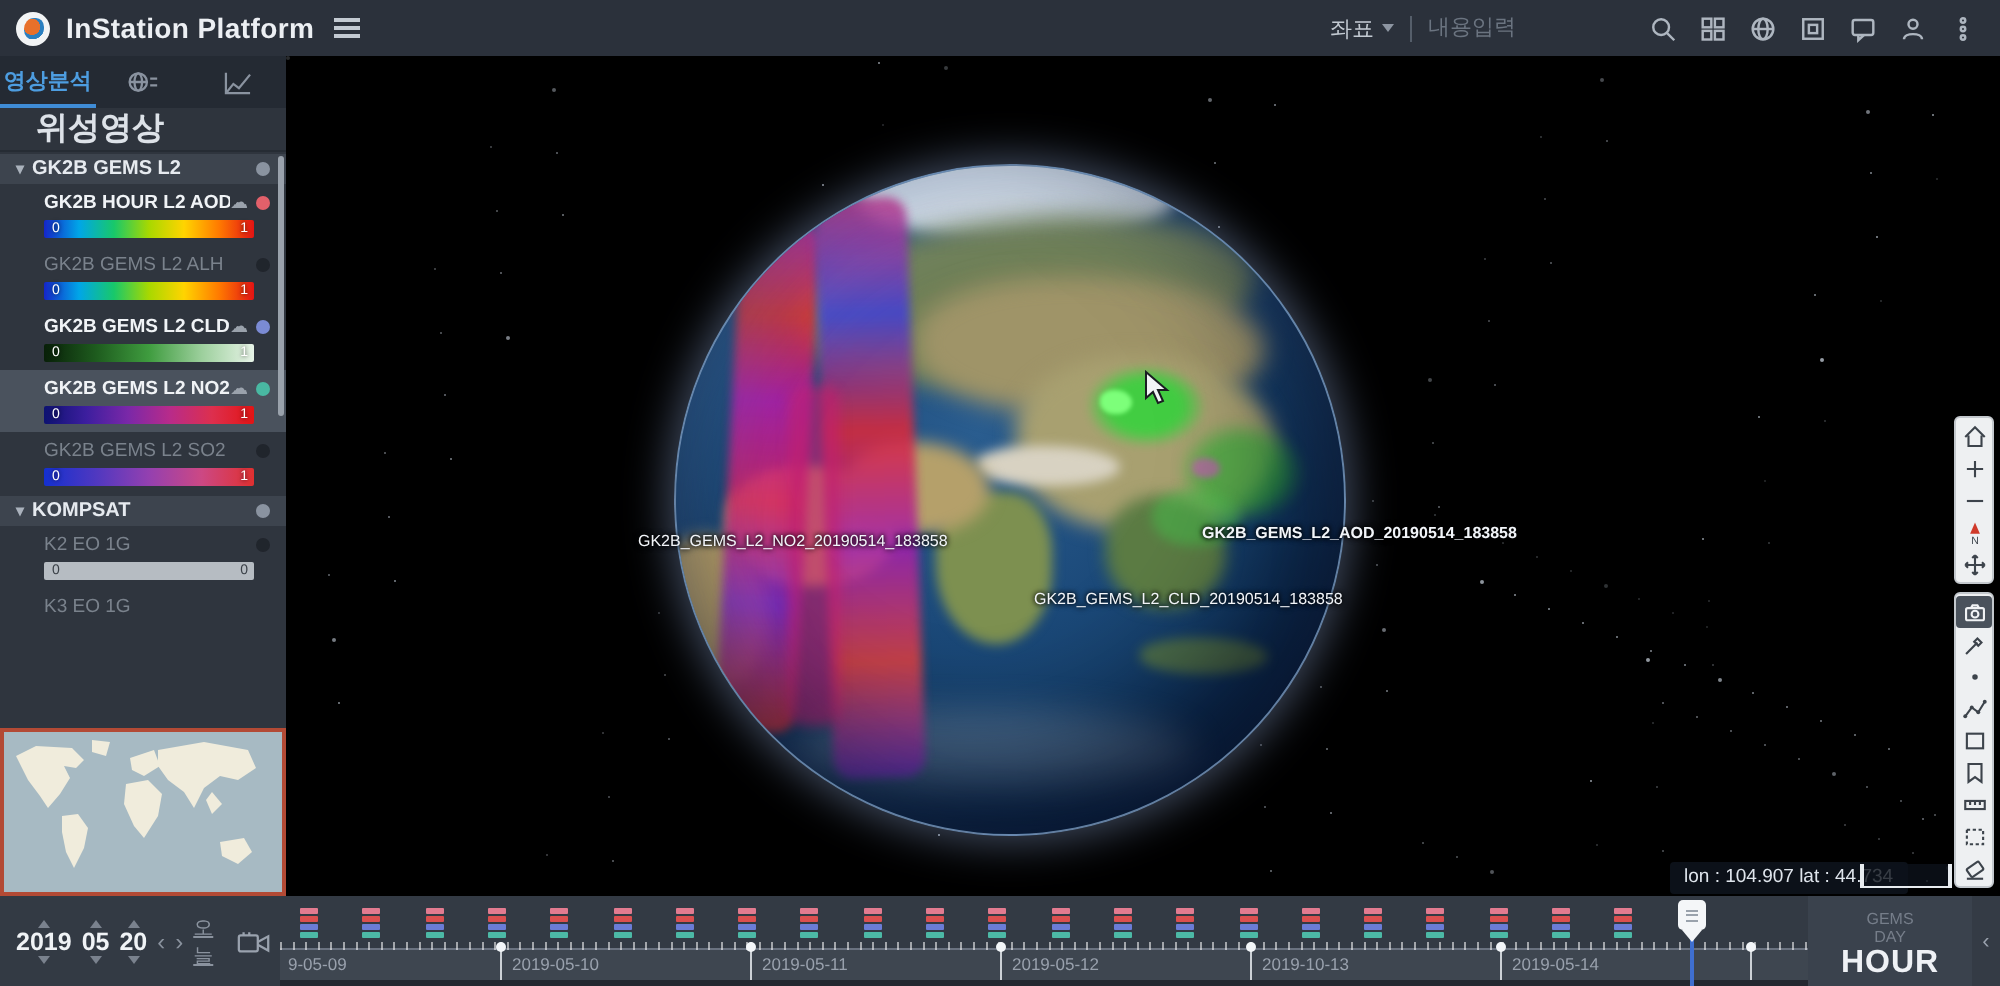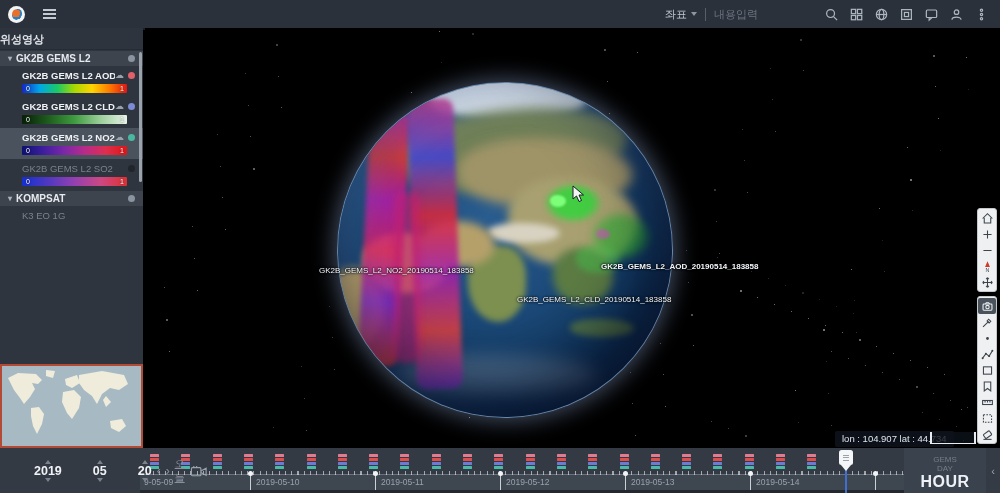--- a/index.html
+++ b/index.html
@@ -29,21 +29,21 @@
   .tb-ic { width:25px; height:22px; display:flex; align-items:center; justify-content:center; cursor:pointer; }
   .tb-ic svg{ stroke:#aeb6c0; fill:none; stroke-width:1.3; }
 
   
   .sidebar { position:absolute; left:0; top:28px; width:143px; bottom:45px; background:#2f353e; z-index:20;
     display:flex; flex-direction:column; }
   .tabs { height:26px; background:#242a33; display:flex; align-items:stretch; flex:none; }
   .tab { display:flex; align-items:center; justify-content:center; flex:1; cursor:pointer; }
   .tab.active { color:#4d9de0; font-size:11px; font-weight:700; border-bottom:2px solid #3f8cd6; }
   .tab svg { stroke:#8a93a0; fill:none; stroke-width:1.2; }
-  .panel-title { height:22px; line-height:22px; padding-left:0; color:#dde2e8; font-size:11px;
+  .panel-title { height:22px; line-height:22px; padding-left:18px; color:#dde2e8; font-size:16px;
     font-weight:700; background:#2e343d; border-bottom:1px solid #262c34; flex:none; }
   .layer-scroll { position:relative; flex:1; overflow:hidden; }
   .scrollthumb { position:absolute; right:1px; top:2px; width:3px; height:130px; background:#9aa2ac; border-radius:2px; }
   .group-header { height:15px; display:flex; align-items:center; background:#3d444e; padding:0 8px;
     color:#e6eaef; font-size:10px; font-weight:700; cursor:pointer; margin-top:1px; }
   .garrow { color:#aab2bc; font-size:8px; margin-right:4px; }
   .gname { flex:1; white-space:nowrap; overflow:hidden; }
   .gdot { width:7px; height:7px; border-radius:50%; background:#8a93a0; flex:none; }
   .layer { padding:3px 8px 4px 22px; cursor:pointer; }
   .layer.sel { background:#4a525d; }
@@ -101,21 +101,21 @@
   .stack { position:absolute; top:6px; width:9px; }
   .stack i { display:block; height:3px; margin-bottom:1px; border-radius:.5px; }
   .markerline { position:absolute; top:20px; bottom:0; width:2px; background:#3f6fd0; }
   .marker { position:absolute; top:2px; width:14px; height:15px; background:#f4f6f8; border-radius:2.5px;
     z-index:5; display:flex; flex-direction:column; align-items:center; justify-content:center; gap:1.5px; cursor:grab; }
   .marker::after{ content:""; position:absolute; top:100%; left:2px; width:0; height:0;
     border-left:5px solid transparent; border-right:5px solid transparent; border-top:6px solid #f4f6f8; }
   .marker i{ width:6px; height:1px; background:#9aa2ac; display:block; }
   .datepanel { position:absolute; left:0; top:0; width:140px; height:45px; background:#333a44;
     display:flex; align-items:center; padding:0 4px 0 8px; gap:5px; z-index:6; }
-  .stp { display:flex; flex-direction:column; align-items:center; gap:1px;margin-left:26px; }
+  .stp { display:flex; flex-direction:column; align-items:center; gap:1px; }
   .arr-up { width:0; height:0; border-left:3.5px solid transparent; border-right:3.5px solid transparent;
     border-bottom:4px solid #7a828e; cursor:pointer; }
   .arr-dn { width:0; height:0; border-left:3.5px solid transparent; border-right:3.5px solid transparent;
     border-top:4px solid #7a828e; cursor:pointer; }
   .stp b { color:#f0f3f6; font-size:12.5px; line-height:12px; }
   .navarrow { color:#8a929e; font-size:12px; cursor:pointer; line-height:1; }
   .today { color:#8a929e; font-size:10px; text-decoration:underline; cursor:pointer; }
   .reccam { cursor:pointer; display:flex; }
   .reccam svg{ stroke:#9aa2ae; fill:none; stroke-width:1.2; }
   .scalepanel { position:absolute; right:14px; top:0; width:82px; height:45px; background:#3a424d;
@@ -125,20 +125,21 @@
   .tlcollapse { position:absolute; right:0; top:0; width:14px; height:45px; background:#343b45;
     color:#9aa2ae; font-size:11px; display:flex; align-items:center; justify-content:center; cursor:pointer; z-index:6; }
 </style>
 </head>
 <body>
 
 <div class="app">
 
   <div class="topbar">
     <div class="logo"></div>
+    <div class="apptitle">InStation Platform</div>
     <div class="hamb">
         <span></span>
         <span></span>
         <span></span>
       </div>
     <div class="tb-right">
       <div class="coordsel">
         <span>좌표</span>
         <span class="caret"></span>
       </div>
@@ -187,33 +188,61 @@
         <svg width="15" height="15" viewBox="0 0 16 16" fill="#aeb6c0" stroke="none">
             <circle cx="8" cy="3.5" r="1.2"></circle>
             <circle cx="8" cy="8" r="1.2"></circle>
             <circle cx="8" cy="12.5" r="1.2"></circle>
           </svg>
       </div>
     </div>
   </div>
 
   <div class="sidebar">
+    <div class="tabs">
+      <div class="tab active">
+        <span>영상분석</span>
+      </div>
+      <div class="tab">
+        <svg width="17" height="14" viewBox="0 0 18 14">
+            <circle cx="6.5" cy="7" r="4.6"></circle>
+            <ellipse cx="6.5" cy="7" rx="2" ry="4.6"></ellipse>
+            <path d="M2 7 H11 M12.8 5.2 H16.5 M12.8 8.8 H16.5"></path>
+          </svg>
+      </div>
+      <div class="tab">
+        <svg width="16" height="13" viewBox="0 0 16 14">
+            <path d="M1.5 12.5 L5.5 7.5 L8.5 9.8 L14.5 2.5"></path>
+            <path d="M1.5 1.5 V12.5 H14.5"></path>
+          </svg>
+      </div>
+    </div>
     <div class="panel-title">위성영상</div>
     <div class="layer-scroll">
       <div id="layer-list">
           <div class="group-header">
             <span class="garrow">▾</span>
             <span class="gname">GK2B GEMS L2</span>
             <span class="gdot"></span>
           </div>
           <div class="layer on">
             <div class="lrow">
-              <span class="lname">GK2B GEMS L2 AOD</span>
+              <span class="lname">GK2B HOUR L2 AOD</span>
               <span class="lcloud">☁</span>
               <span class="ldot" style="background: rgb(226, 96, 106);"></span>
+            </div>
+            <div class="ramp" style="background: linear-gradient(90deg, rgb(21, 38, 200), rgb(0, 166, 232), rgb(24, 200, 106), rgb(168, 216, 0), rgb(255, 212, 0), rgb(255, 122, 0), rgb(227, 20, 20));">
+              <span class="rmin">0</span>
+              <span class="rmax">1</span>
+            </div>
+          </div>
+          <div class="layer">
+            <div class="lrow">
+              <span class="lname">GK2B GEMS L2 ALH</span>
+              <span class="ldot" style="background: rgb(32, 37, 44);"></span>
             </div>
             <div class="ramp" style="background: linear-gradient(90deg, rgb(21, 38, 200), rgb(0, 166, 232), rgb(24, 200, 106), rgb(168, 216, 0), rgb(255, 212, 0), rgb(255, 122, 0), rgb(227, 20, 20));">
               <span class="rmin">0</span>
               <span class="rmax">1</span>
             </div>
           </div>
           <div class="layer on">
             <div class="lrow">
               <span class="lname">GK2B GEMS L2 CLD</span>
               <span class="lcloud">☁</span>
@@ -242,20 +271,30 @@
             </div>
             <div class="ramp" style="background: linear-gradient(90deg, rgb(20, 48, 208), rgb(80, 56, 192), rgb(148, 64, 176), rgb(204, 72, 132), rgb(224, 48, 48));">
               <span class="rmin">0</span>
               <span class="rmax">1</span>
             </div>
           </div>
           <div class="group-header">
             <span class="garrow">▾</span>
             <span class="gname">KOMPSAT</span>
             <span class="gdot"></span>
+          </div>
+          <div class="layer">
+            <div class="lrow">
+              <span class="lname">K2 EO 1G</span>
+              <span class="ldot" style="background: rgb(32, 37, 44);"></span>
+            </div>
+            <div class="ramp gray" style="background: linear-gradient(90deg, rgb(182, 188, 194), rgb(182, 188, 194));">
+              <span class="rmin">0</span>
+              <span class="rmax">0</span>
+            </div>
           </div>
           <div class="layer">
             <div class="lrow">
               <span class="lname">K3 EO 1G</span>
             </div>
           </div>
         </div>
       <div class="scrollthumb"></div>
     </div>
     <div class="minimap">
@@ -701,21 +740,21 @@
         <div class="dayline" style="left: 625px;"></div>
         <div class="daydot" style="left: 625px;"></div>
         <div class="dayline" style="left: 750px;"></div>
         <div class="daydot" style="left: 750px;"></div>
         <div class="dayline" style="left: 875px;"></div>
         <div class="daydot" style="left: 875px;"></div>
         <div class="daylabel" style="left: 144px;">9-05-09</div>
         <div class="daylabel" style="left: 256px;">2019-05-10</div>
         <div class="daylabel" style="left: 381px;">2019-05-11</div>
         <div class="daylabel" style="left: 506px;">2019-05-12</div>
-        <div class="daylabel" style="left: 631px;">2019-05-13</div>
+        <div class="daylabel" style="left: 631px;">2019-10-13</div>
         <div class="daylabel" style="left: 756px;">2019-05-14</div>
         <div class="markerline" style="left: 845px;"></div>
         <div class="marker" style="left: 839px;">
           <i></i>
           <i></i>
           <i></i>
         </div>
       </div>
 
     <div class="datepanel">

